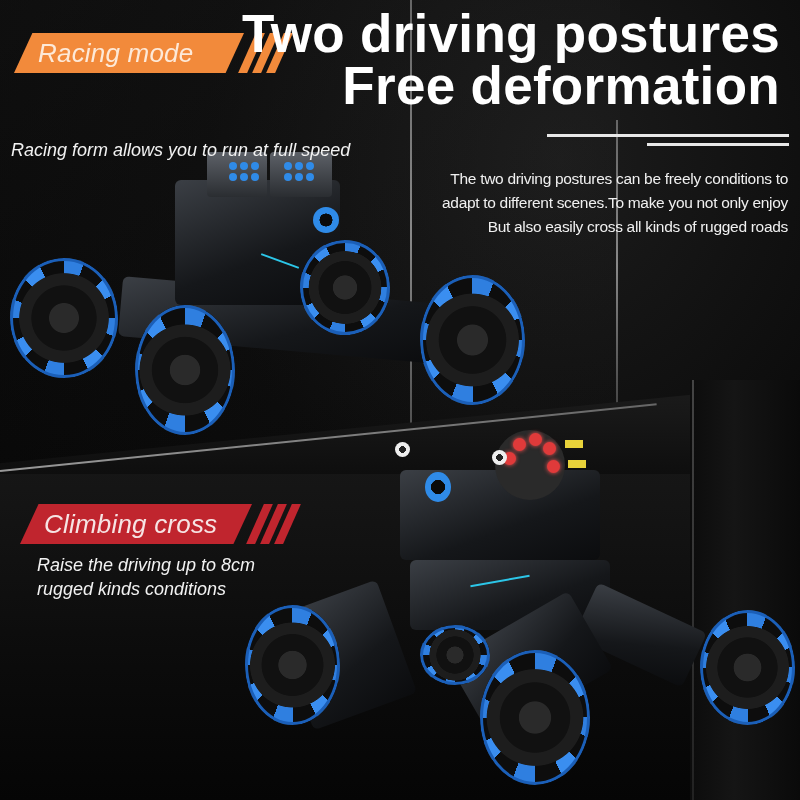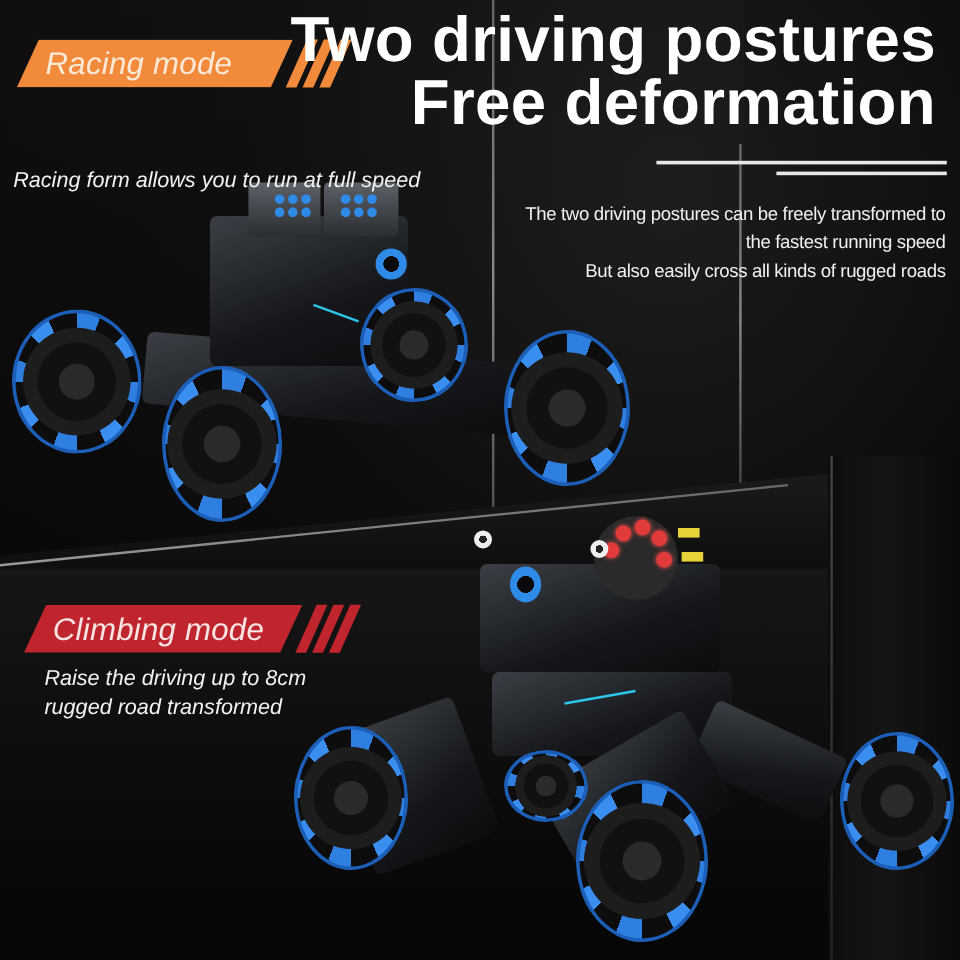--- a/index.html
+++ b/index.html
@@ -161,32 +161,32 @@
   </div>
 
   <div class="headline">
     <div>Two driving postures</div>
     <div>Free deformation</div>
   </div>
   <div class="rule rule-1"></div>
   <div class="rule rule-2"></div>
 
   <div class="body-text">
-    <div>The two driving postures can be freely transformed to</div>
-    <div>the fastest running speed</div>
+    <div>The two driving postures can be freely conditions to</div>
+    <div>adapt to different scenes.To make you not only enjoy</div>
     <div>But also easily cross all kinds of rugged roads</div>
   </div>
 
   <div class="badge badge-climbing">
     <div class="plate">
-        <span>Climbing mode</span>
+        <span>Climbing cross</span>
       </div>
     <div class="stripes">
         <i></i>
         <i></i>
         <i></i>
       </div>
   </div>
   <div class="desc desc-climbing">
     <div>Raise the driving up to 8cm</div>
-    <div>rugged road transformed</div>
+    <div>rugged kinds conditions</div>
   </div>
 </div>
 
 </body></html>

